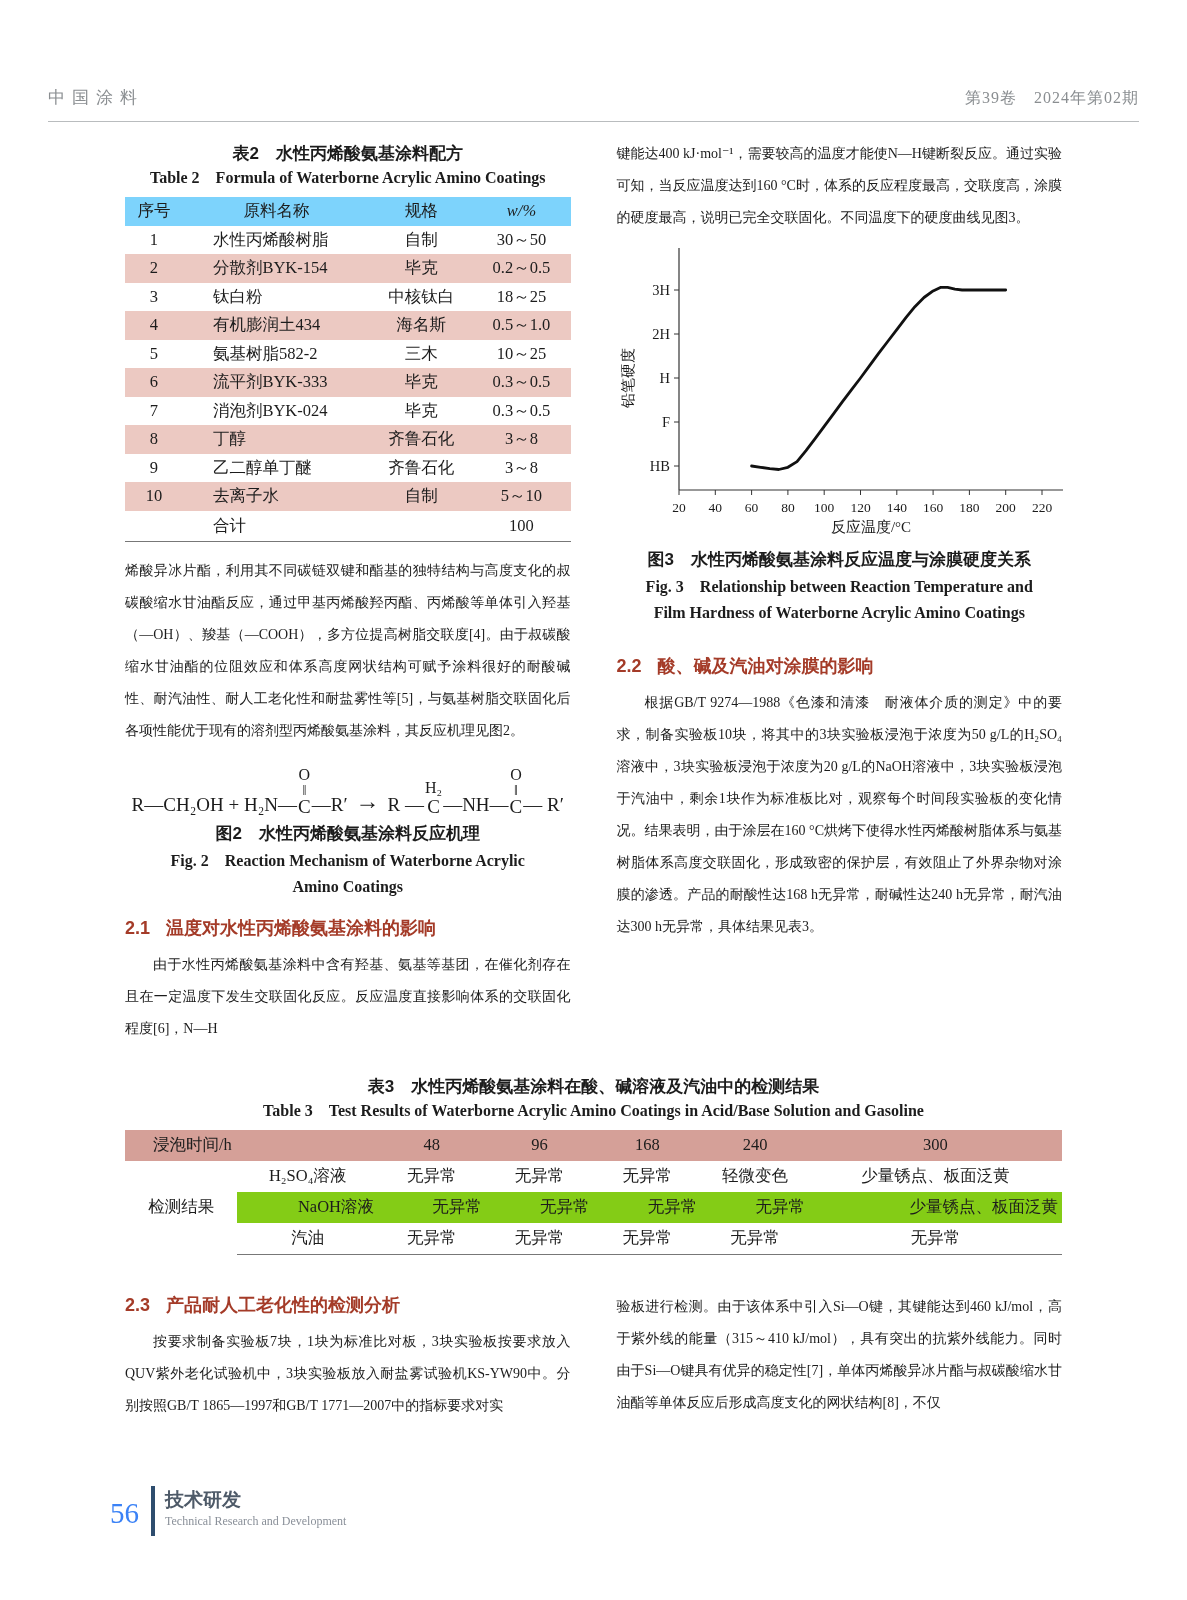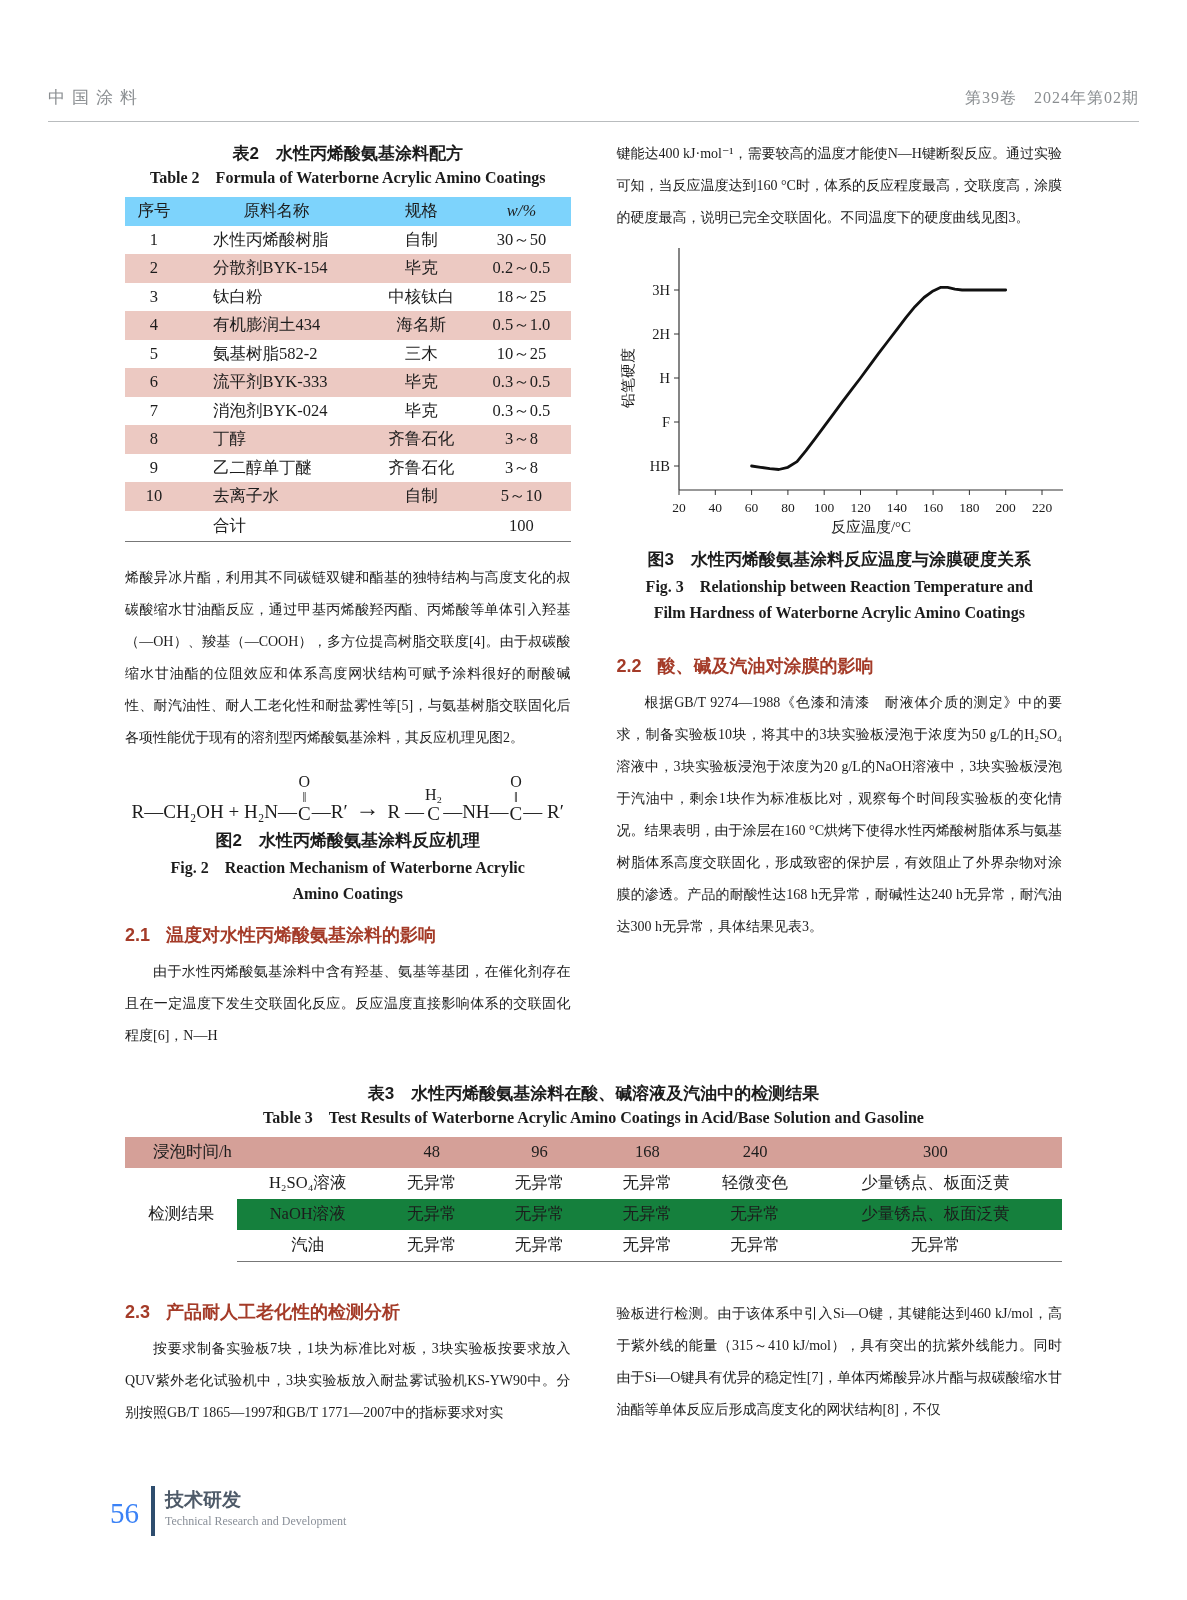--- a/index.html
+++ b/index.html
@@ -36,21 +36,21 @@
   .fig-caption-en{text-align:center;font-weight:bold;font-size:16px;line-height:26px;margin:0;}
   .section-head{color:#a43b28;font-weight:bold;font-size:18px;margin:16px 0 9px;
        font-family:"Liberation Sans","DejaVu Sans",sans-serif;}
   .section-head .num{margin-right:16px;}
   .chart-wrap{margin:10px 0 0;text-align:center;}
   svg text{font-family:"Liberation Serif","DejaVu Serif",serif;}
   .table3-section{margin:30px 125px 0;}
   table.t3 th,table.t3 td{height:31px;}
   table.t3 thead th{background:#d5a098;}
   table.t3 thead th.left{text-align:left;padding-left:28px;}
-  table.t3 td.alt{background:#15803d;}
+  table.t3 td.alt{background:#84cc16;text-align:right;}
   table.t3 tr:last-child td{border-bottom:1.5px solid #777;}
   .bottom-columns{margin-top:22px;}
   .page-footer{position:absolute;left:110px;top:1484px;display:flex;align-items:flex-start;}
   .page-num{font-size:29px;color:#3b82f6;margin-top:13px;}
   .footer-bar{width:4px;background:#2e4d6e;height:50px;margin:2px 10px 0 12px;}
   .footer-labels{padding-top:4px;}
   .footer-labels .zh{font-size:19px;font-weight:bold;color:#4e5a68;line-height:24px;
        font-family:"Liberation Sans","DejaVu Sans",sans-serif;}
   .footer-labels .en{font-size:12px;color:#8a9099;line-height:18px;}
 </style>
@@ -147,21 +147,21 @@
       <tbody>
         <tr class="total-row">
           <td></td>
           <td class="col-name">合计</td>
           <td></td>
           <td>100</td>
         </tr>
       </tbody>
     </table>
 
-    <p class="body-text" style="margin-top:20px">烯酸异冰片酯，利用其不同碳链双键和酯基的独特结构与高度支化的叔碳酸缩水甘油酯反应，通过甲基丙烯酸羟丙酯、丙烯酸等单体引入羟基（—OH）、羧基（—COOH），多方位提高树脂交联度[4]。由于叔碳酸缩水甘油酯的位阻效应和体系高度网状结构可赋予涂料很好的耐酸碱性、耐汽油性、耐人工老化性和耐盐雾性等[5]，与氨基树脂交联固化后各项性能优于现有的溶剂型丙烯酸氨基涂料，其反应机理见图2。</p>
+    <p class="body-text" style="margin-top:13px">烯酸异冰片酯，利用其不同碳链双键和酯基的独特结构与高度支化的叔碳酸缩水甘油酯反应，通过甲基丙烯酸羟丙酯、丙烯酸等单体引入羟基（—OH）、羧基（—COOH），多方位提高树脂交联度[4]。由于叔碳酸缩水甘油酯的位阻效应和体系高度网状结构可赋予涂料很好的耐酸碱性、耐汽油性、耐人工老化性和耐盐雾性等[5]，与氨基树脂交联固化后各项性能优于现有的溶剂型丙烯酸氨基涂料，其反应机理见图2。</p>
 
     <div class="formula">
       <span>R—CH₂OH + H₂N—</span>
       <span class="stack">
         <span class="top">O</span>
         <span class="dbl">‖</span>
         <span>C</span>
       </span>
       <span>—R′</span>
       <span class="arrow">→</span>

